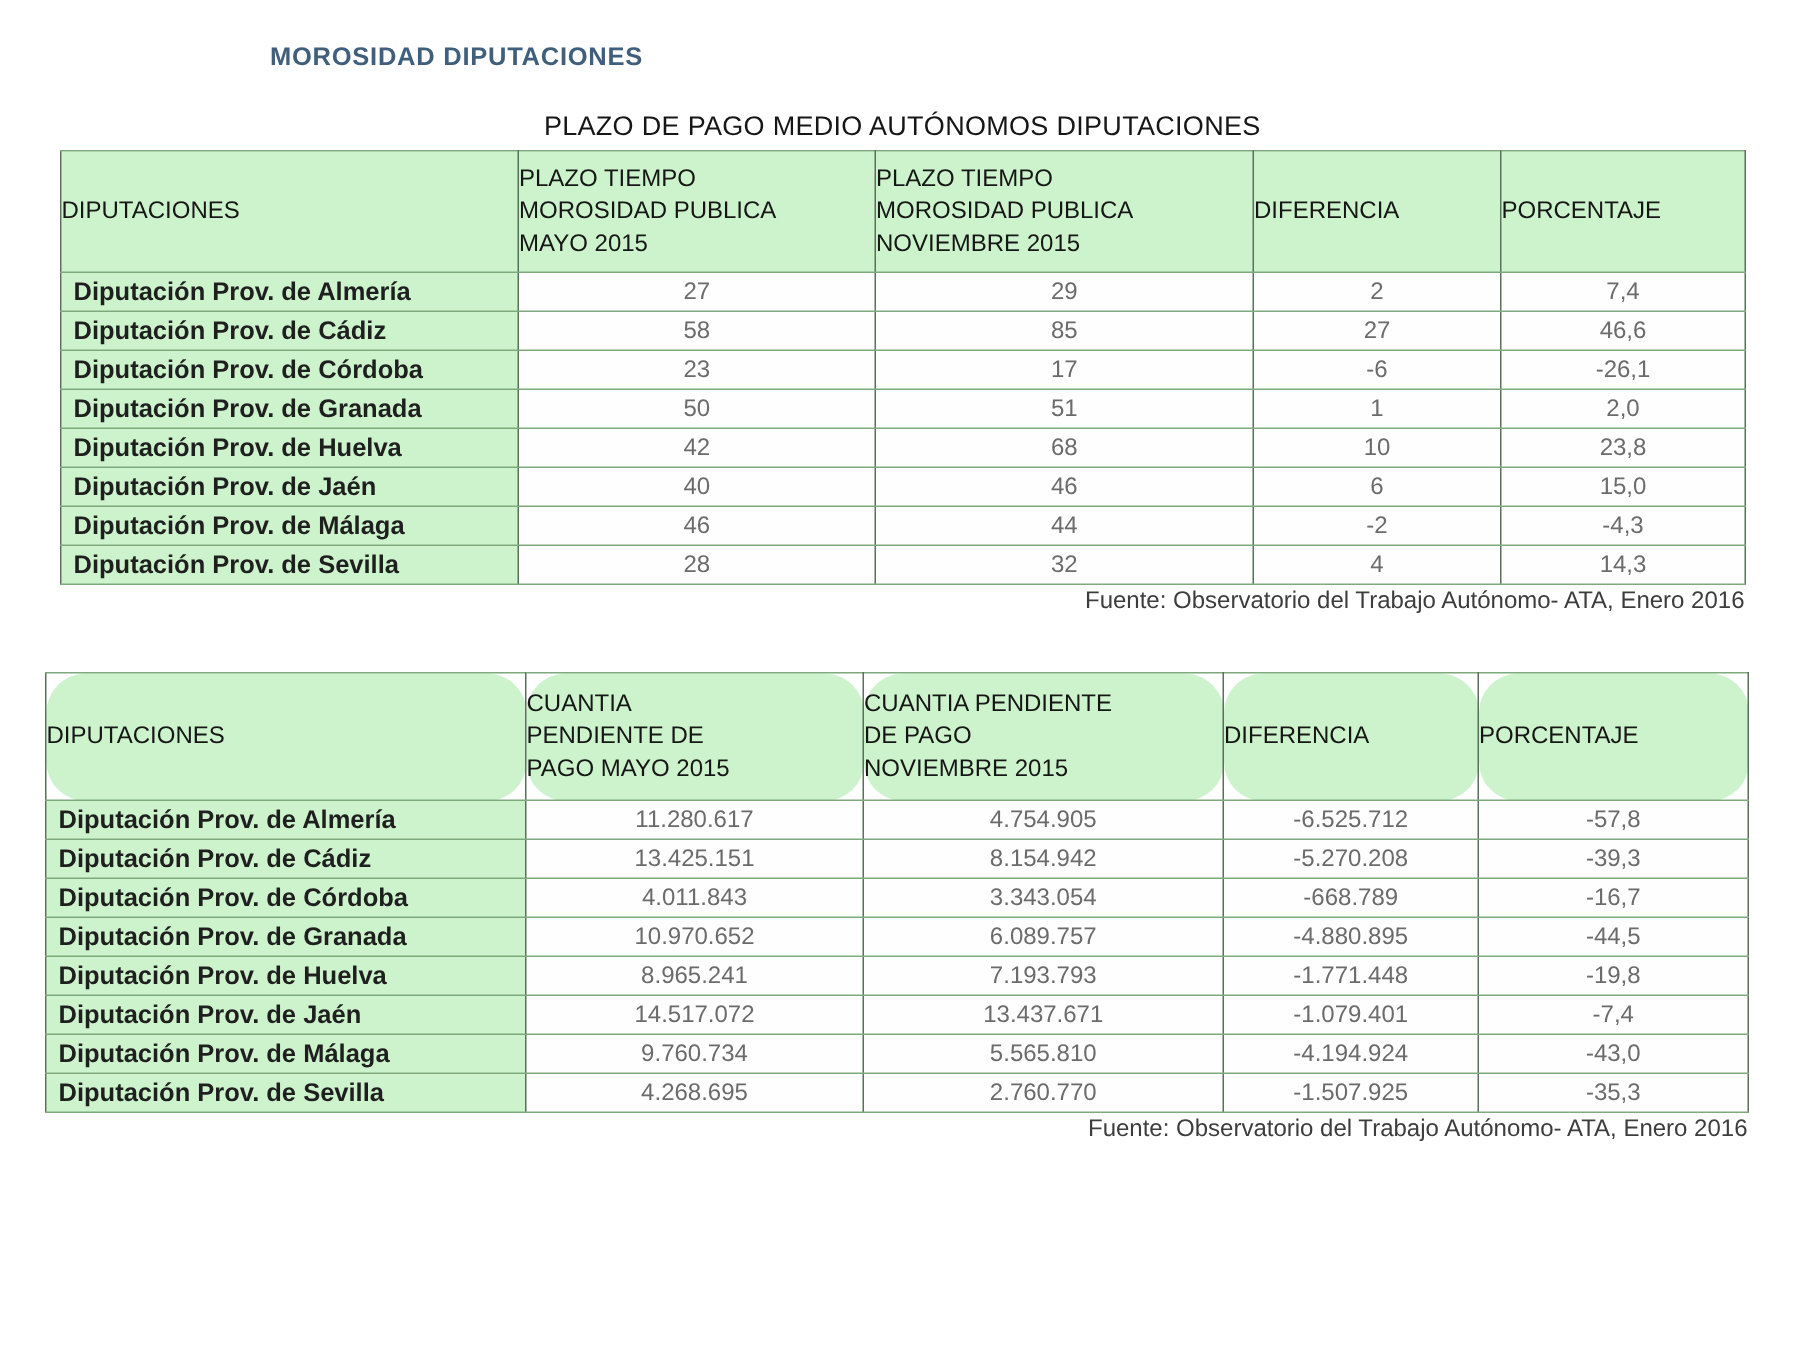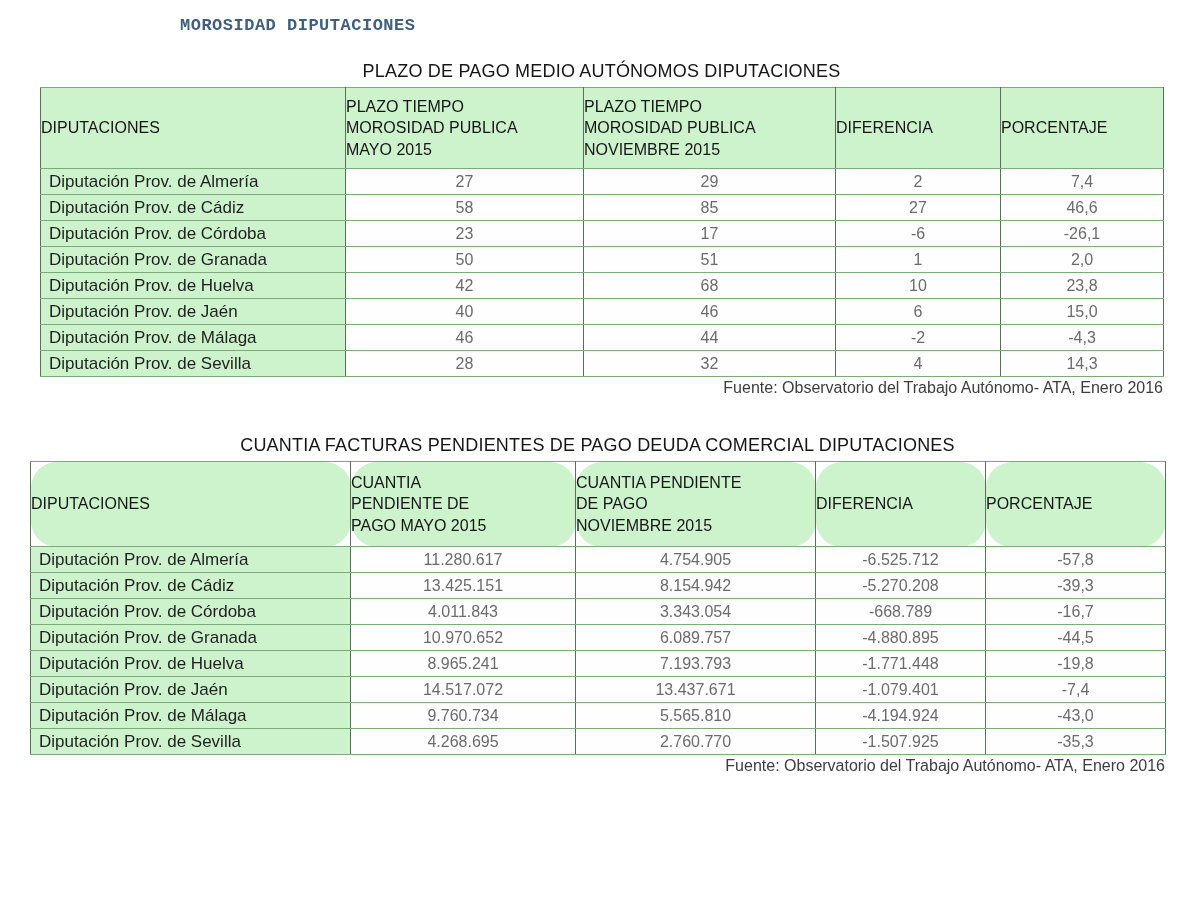--- a/index.html
+++ b/index.html
@@ -10,24 +10,23 @@
     --num-color:#6b6b6b;
     --label-color:#1f1f1f;
   }
   html,body{margin:0;padding:0;background:#ffffff;}
   body{
     width:1200px;height:900px;overflow:hidden;
     font-family:"Liberation Sans","DejaVu Sans",sans-serif;
     -webkit-font-smoothing:antialiased;
   }
   .page-title{
-    margin:16px 0 0 180px;
+    margin:28px 0 0 180px;
     font-size:17px;font-weight:bold;letter-spacing:0.5px;
     color:var(--title-blue);
-    font-family:Liberation Mono, monospace;
   }
   .section{position:relative;}
   .section.s1{margin:26px 0 0 40px;width:1123px;}
   .section.s2{margin:38px 0 0 30px;width:1135px;}
   .tbl-title{
     text-align:center;
     font-size:18px;font-weight:normal;color:#161616;
     margin-bottom:5px;letter-spacing:0.2px;
   }
   table{
@@ -53,21 +52,21 @@
   thead th{
     background:var(--green-bg);
     font-size:16px;font-weight:normal;color:#161616;
     text-align:left;vertical-align:middle;
     white-space:pre-line;line-height:1.35;
   }
   .s1 thead th{height:80px;}
   .s2 thead th{height:84px;border-radius:26px;}
   tbody th.label{
     background:var(--green-bg);
-    font-size:17px;font-weight:normal;color:var(--label-color);
+    font-size:17px;font-weight:bold;color:var(--label-color);
     text-align:left;padding-left:8px;
     height:25px;vertical-align:middle;white-space:nowrap;margin-top:12px;
   }
   tbody td{
     font-size:16px;color:var(--num-color);
     text-align:center;vertical-align:middle;height:25px;
     background:#fefefe;
   }
   .source-note{
     text-align:right;
@@ -159,21 +158,20 @@
           <td>32</td>
           <td>4</td>
           <td>14,3</td>
         </tr>
       </tbody>
   </table>
   <div class="source-note">Fuente: Observatorio del Trabajo Autónomo- ATA, Enero 2016</div>
 </div>
 
 <div class="section s2">
-  <div class="tbl-title">CUANTIA FACTURAS PENDIENTES DE PAGO DEUDA COMERCIAL DIPUTACIONES</div>
   <table>
     <colgroup>
         <col>
         <col>
         <col>
         <col>
         <col>
       </colgroup>
     <thead>
         <tr>

